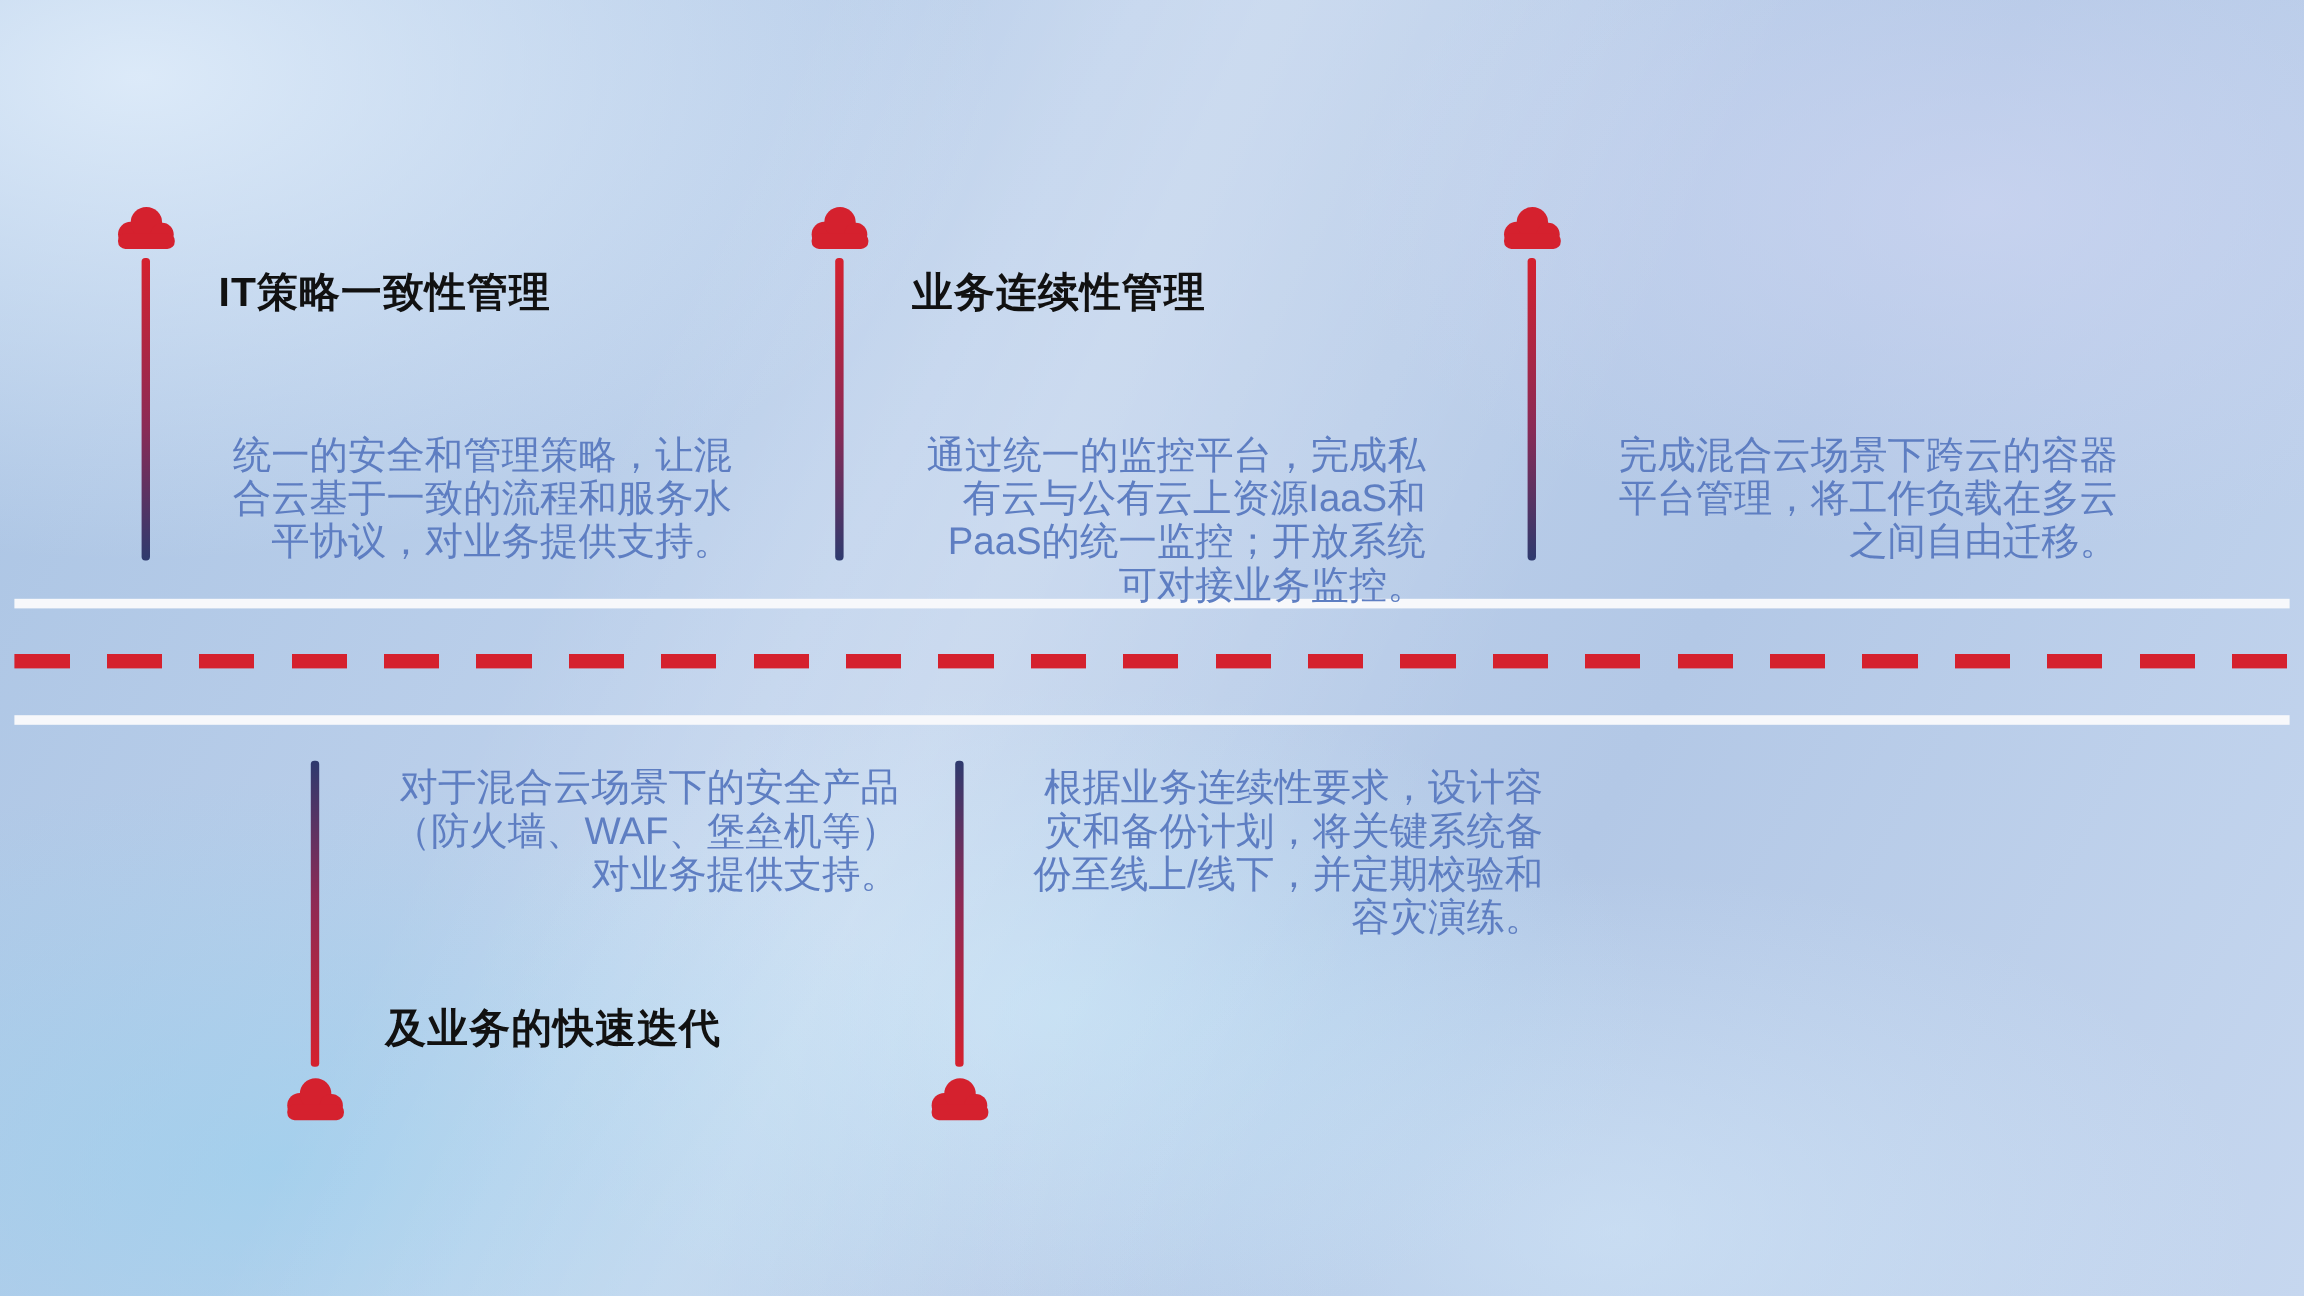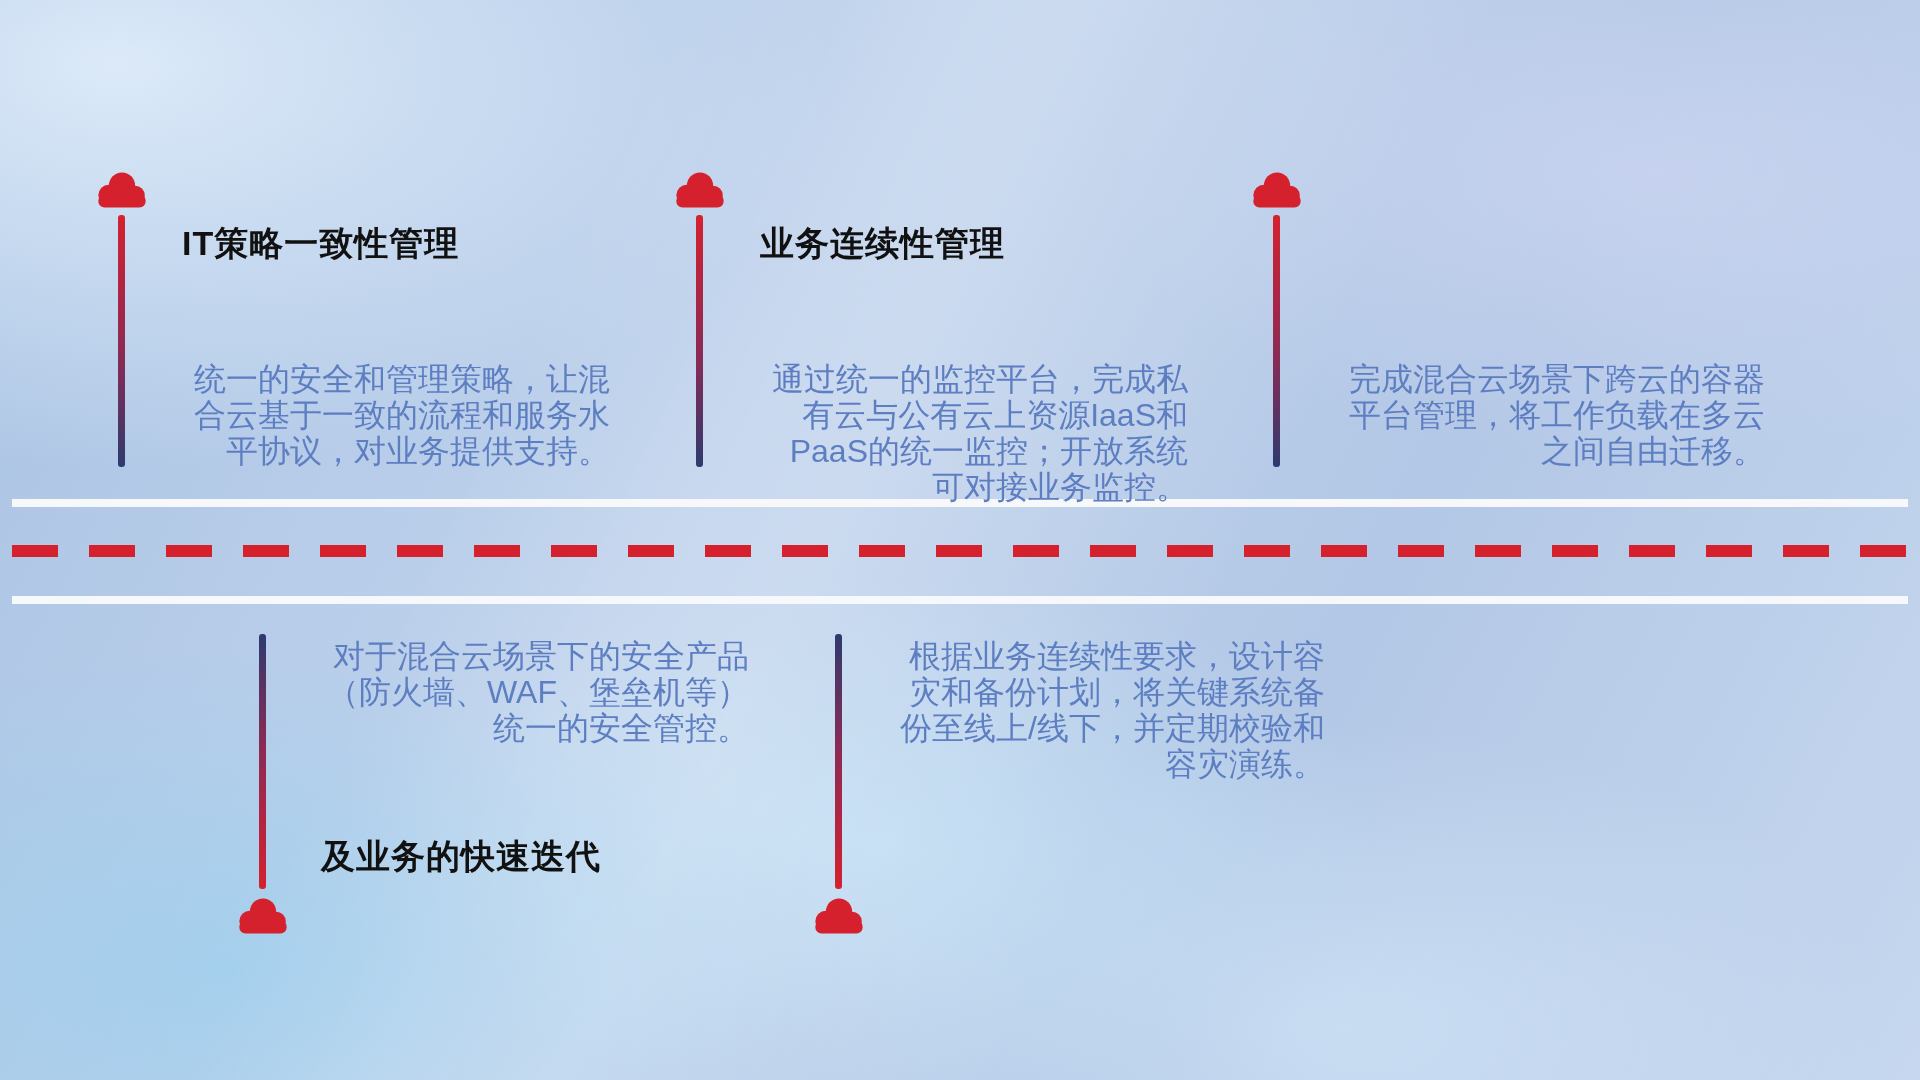--- a/index.html
+++ b/index.html
@@ -150,25 +150,25 @@
   <div class="item bottom" style="left:235px">
     <span class="vline"></span>
     <span class="cloud">
       <svg viewBox="0 0 64 44" fill="currentColor" aria-hidden="true">
         <circle cx="17" cy="28" r="12"></circle>
           <circle cx="32" cy="17" r="15"></circle>
           <circle cx="47" cy="28" r="11"></circle>
         <rect x="5" y="27" width="54" height="15" rx="7"></rect>
       </svg>
     </span>
-    <p class="desc">对于混合云场景下的安全产品（防火墙、WAF、堡垒机等）统一的安全管控。</p>
+    <p class="desc">对于混合云场景下的安全产品（防火墙、WAF、堡垒机等）对业务提供支持。</p>
     <h2 class="title">及业务的快速迭代</h2>
   </div>
 
-  <div class="item bottom" style="left:811px">
+  <div class="item bottom" style="left:772px">
     <span class="vline"></span>
     <span class="cloud">
       <svg viewBox="0 0 64 44" fill="currentColor" aria-hidden="true">
         <circle cx="17" cy="28" r="12"></circle>
           <circle cx="32" cy="17" r="15"></circle>
           <circle cx="47" cy="28" r="11"></circle>
         <rect x="5" y="27" width="54" height="15" rx="7"></rect>
       </svg>
     </span>
     <p class="desc">根据业务连续性要求，设计容灾和备份计划，将关键系统备份至线上/线下，并定期校验和容灾演练。</p>

